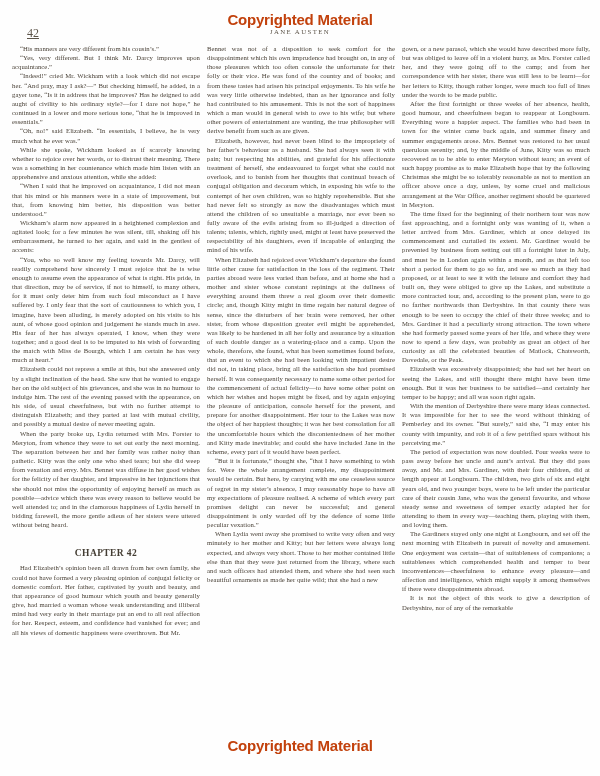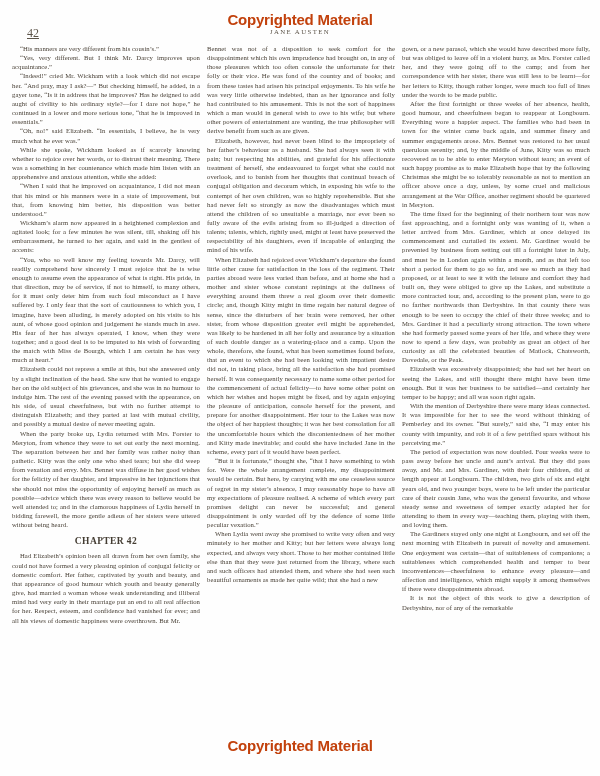--- a/index.html
+++ b/index.html
@@ -56,21 +56,21 @@
     line-height: 9.15px;
     letter-spacing: 0.04px;
   }
   .column p { margin: 0; text-indent: 8px; }
   .column p.cont { text-indent: 0; }
   .chapter-heading {
     text-align: center;
     font-weight: bold;
     font-size: 9.5px;
     letter-spacing: 0.4px;
-    margin: 8px 0 5px 0;
+    margin: 20px 0 5px 0;
     color: #433c32;
   }
 </style>
 </head>
 <body>
 
 <div class="page">
 
   <div class="watermark wm-top">Copyrighted Material</div>
   <div class="running-header">JANE AUSTEN</div>

